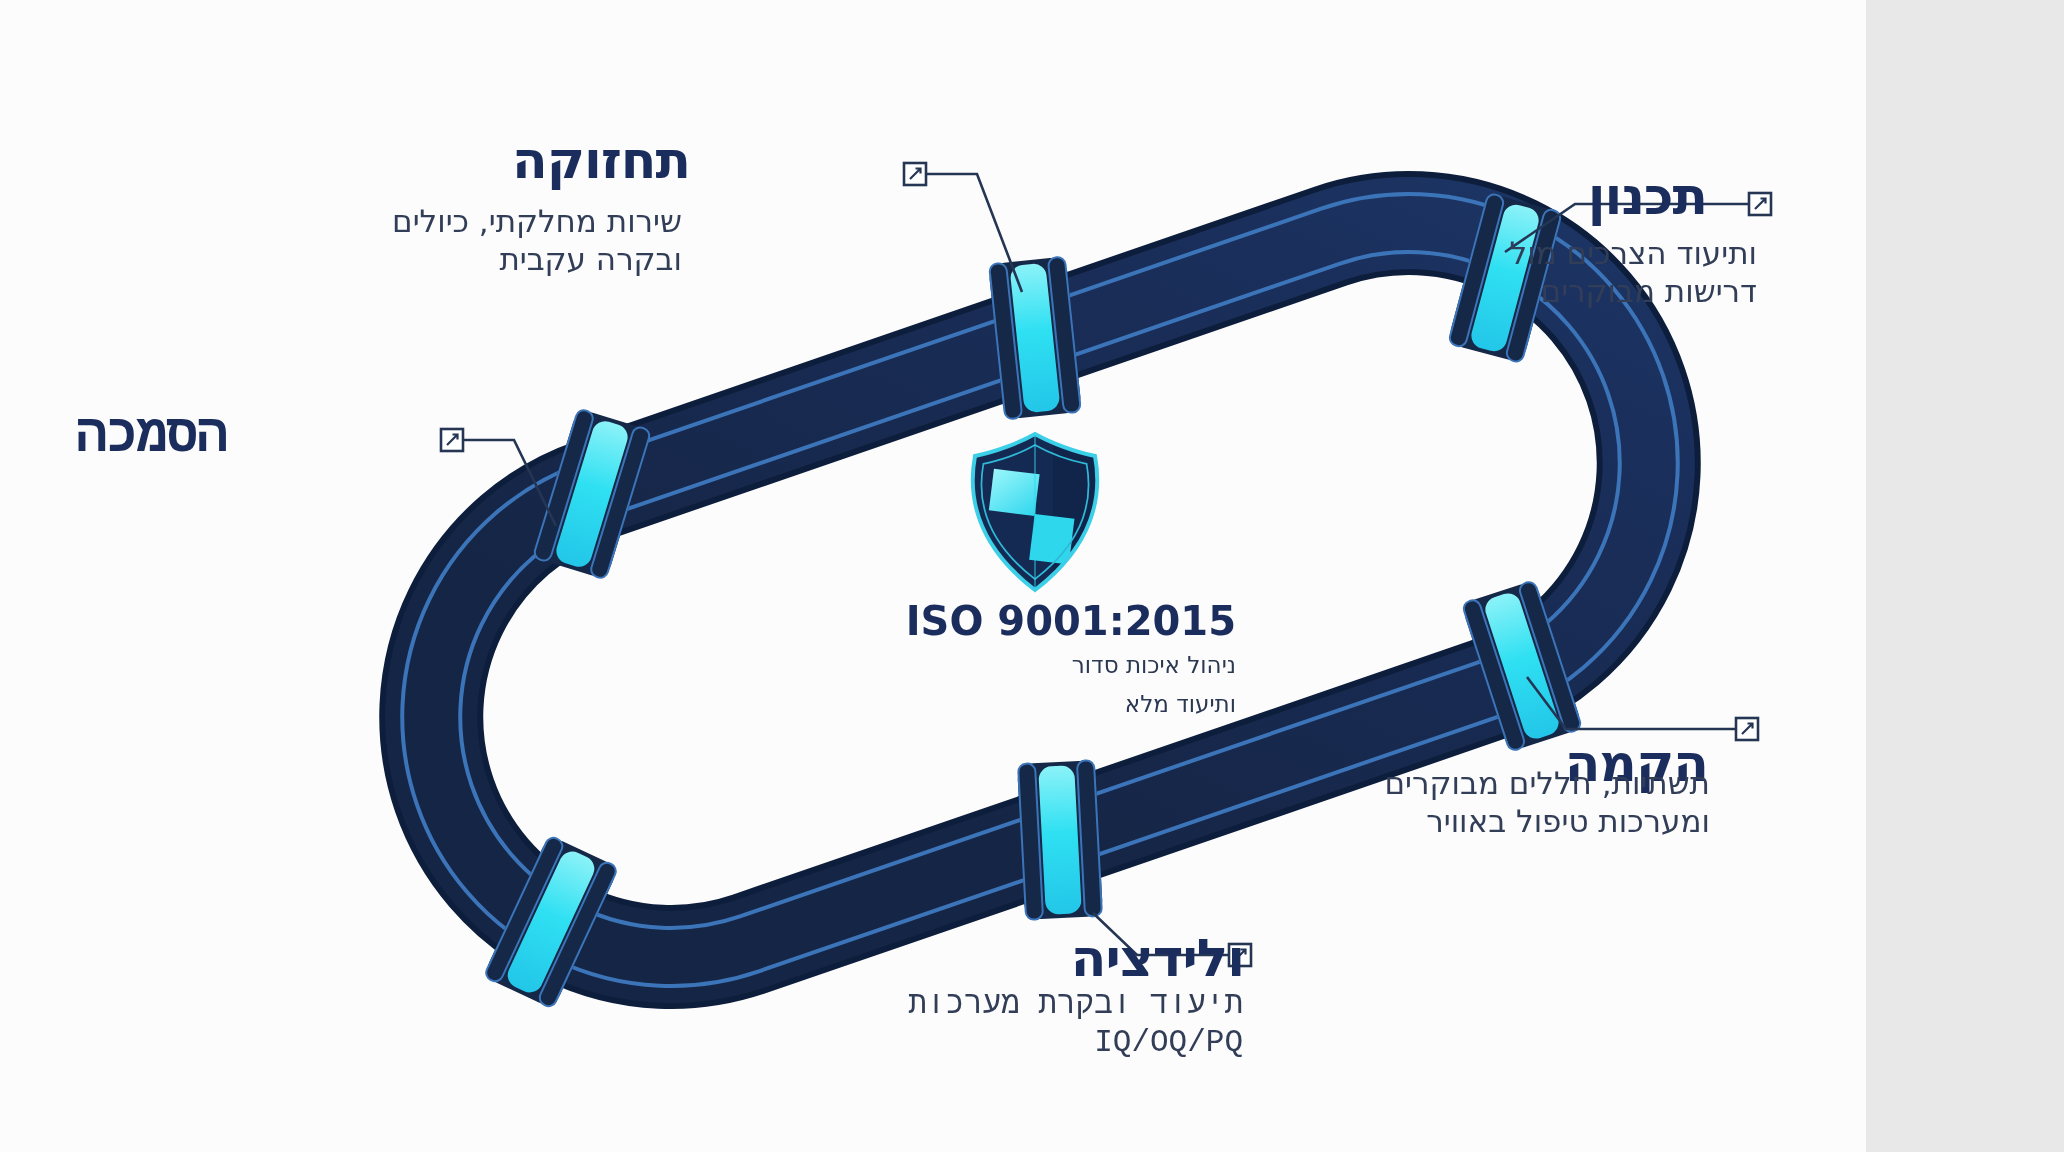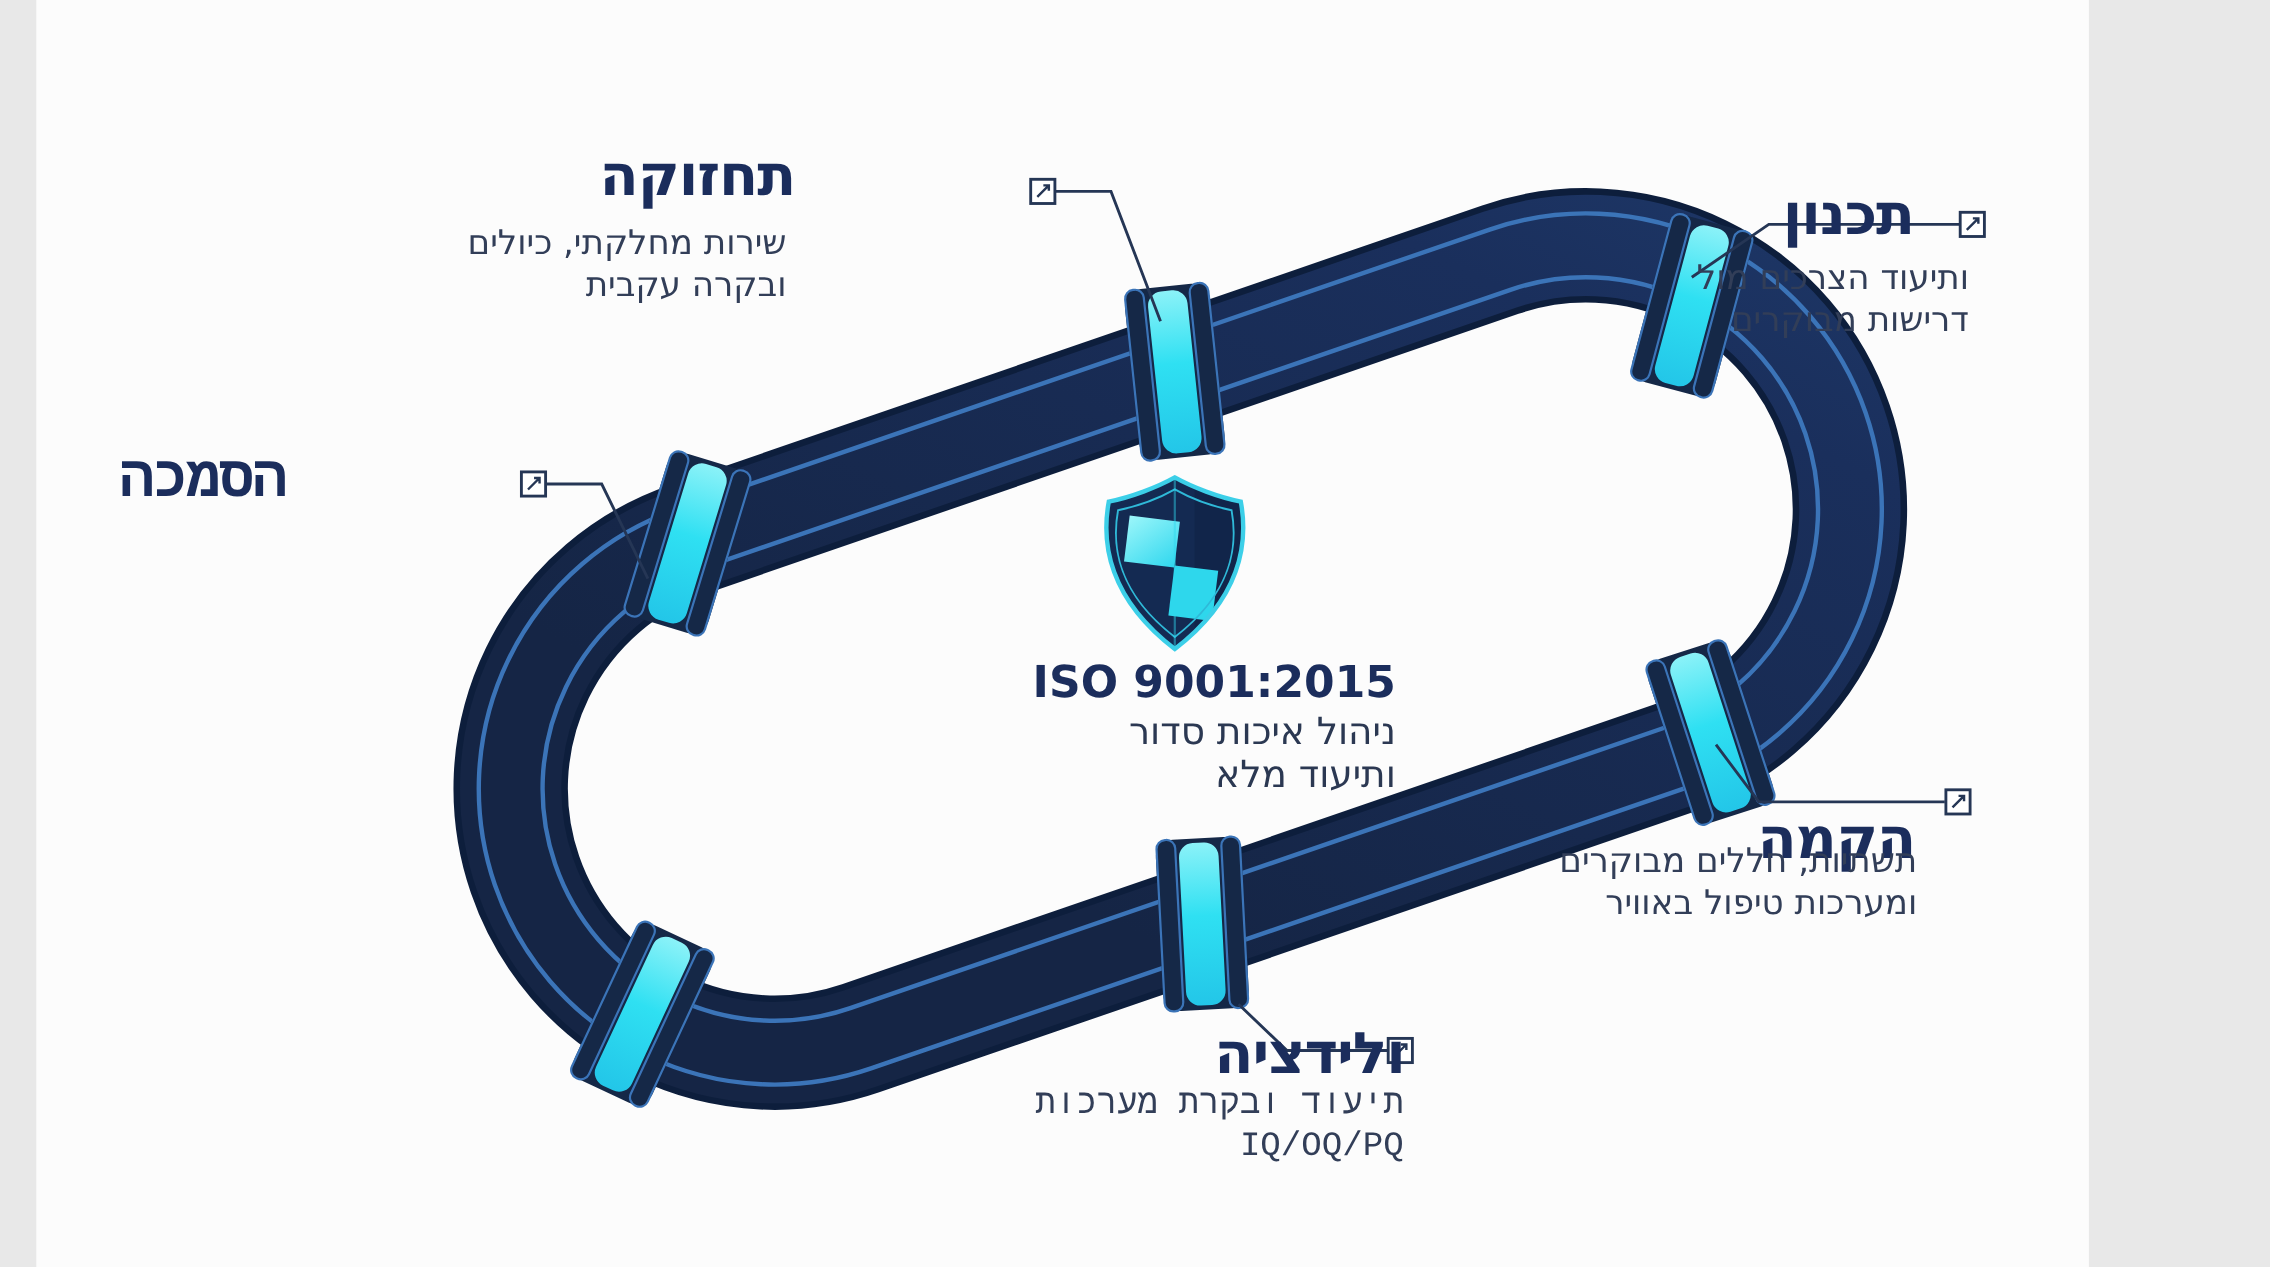--- a/index.html
+++ b/index.html
@@ -1,33 +1,32 @@
 <!DOCTYPE html>
 <html lang="he"><head>
 <meta charset="utf-8">
 <style>
   html,body{margin:0;padding:0;background:#e8e8e8;}
   .canvas{
     position:relative;width:1866px;height:1152px;background:#FCFCFC;
     overflow:hidden;font-family:"DejaVu Sans","Liberation Sans",sans-serif;
     direction:rtl;
-    margin-left:33px;
   }
   svg.art{position:absolute;left:0;top:0;width:2064px;height:1152px;}
   .stage-title{
     position:absolute;font-size:52px;font-weight:700;color:#1B2D5C;
     line-height:60px;white-space:nowrap;text-align:right;letter-spacing:-1px;
   }
   .stage-desc{
     position:absolute;font-size:31px;font-weight:400;color:#323E58;
     line-height:38px;white-space:nowrap;text-align:right;
   }
   .center-block{position:absolute;left:836px;width:400px;direction:rtl;}
   .iso-title{top:598px;font-size:40px;font-weight:700;color:#1B2D5C;letter-spacing:0px;}
-  .iso-sub{top:646px;font-size:34px;color:#2B3852;line-height:39px;}
+  .iso-sub{top:646px;font-size:23px;color:#2B3852;line-height:39px;}
 </style>
 </head>
 <body>
 
 <div class="canvas">
 
   <svg class="art" viewBox="0 0 2064 1152" aria-hidden="true">
     <defs>
       <rect id="loop" x="-630" y="-240" width="1260" height="480" rx="240" ry="240" fill="none"></rect>
       <linearGradient id="pipeGrad" gradientUnits="userSpaceOnUse" x1="1500" y1="150" x2="620" y2="1000">

